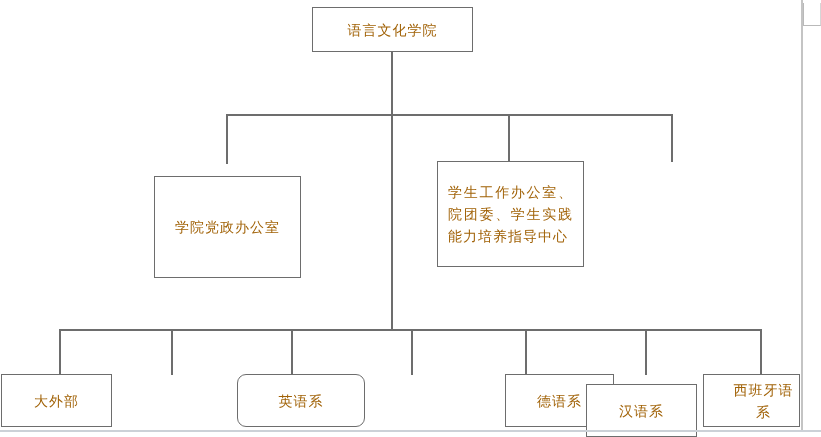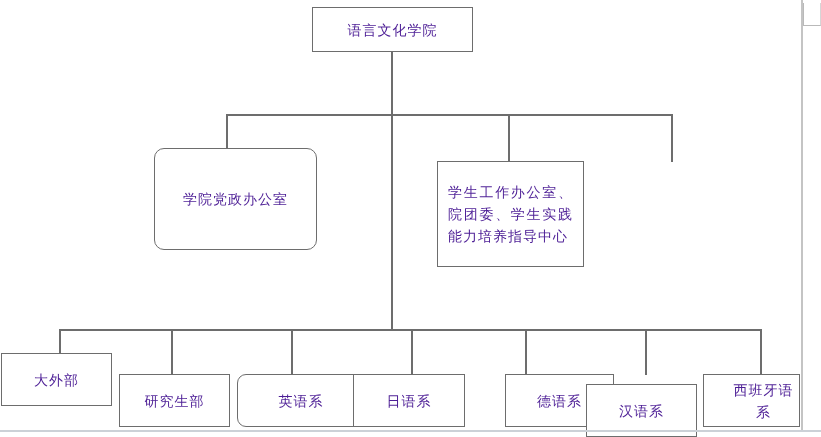--- a/index.html
+++ b/index.html
@@ -9,21 +9,21 @@
     height: 437px;
     background: #ffffff;
     overflow: hidden;
     font-family: "DejaVu Sans", sans-serif;
   }
   .box {
     position: absolute;
     box-sizing: border-box;
     border: 1.5px solid #6d6d6d;
     background: #ffffff;
-    color: #4c1d95;
+    color: #a16207;
     font-size: 14px;
     line-height: 22px;
     letter-spacing: 1px;
     display: flex;
     align-items: center;
     justify-content: center;
     text-align: center;
   }
   .box.multiline {
     justify-content: flex-start;
@@ -70,38 +70,32 @@
   <div class="line v" style="left:291px; top:329px; height:46px;"></div>
   <div class="line v" style="left:411px; top:329px; height:46px;"></div>
   <div class="line v" style="left:525px; top:329px; height:46px;"></div>
   <div class="line v" style="left:645px; top:329px; height:46px;"></div>
   <div class="line v" style="left:760px; top:329px; height:46px;"></div>
 
   <div class="box" style="left:312px; top:7px; width:161px; height:45px;">
     <span class="label">语言文化学院</span>
   </div>
 
-  <div class="box" style="left:154px; top:148px; width:163px; height:102px;border-radius:10px;">
+  <div class="box" style="left:154px; top:176px; width:147px; height:102px;">
     <span class="label">学院党政办公室</span>
   </div>
   <div class="box multiline" style="left:437px; top:161px; width:147px; height:106px;">
     <span class="label">学生工作办公室、院团委、学生实践能力培养指导中心</span>
   </div>
 
-  <div class="box" style="left:1px; top:353px; width:111px; height:53px;">
+  <div class="box" style="left:1px; top:374px; width:111px; height:53px;">
     <span class="label">大外部</span>
-  </div>
-  <div class="box" style="left:119px; top:374px; width:111px; height:53px;">
-    <span class="label">研究生部</span>
   </div>
   <div class="box" style="left:237px; top:374px; width:128px; height:53px;border-radius:9px;">
     <span class="label">英语系</span>
-  </div>
-  <div class="box" style="left:353px; top:374px; width:112px; height:53px;">
-    <span class="label">日语系</span>
   </div>
   <div class="box" style="left:469px; top:374px; width:109px; height:53px;margin-left:36px;">
     <span class="label">德语系</span>
   </div>
   <div class="box" style="left:586px; top:384px; width:111px; height:53px;">
     <span class="label">汉语系</span>
   </div>
   <div class="box" style="left:703px; top:374px; width:97px; height:53px;padding-left:24px;">
     <span class="label">西班牙语系</span>
   </div>

